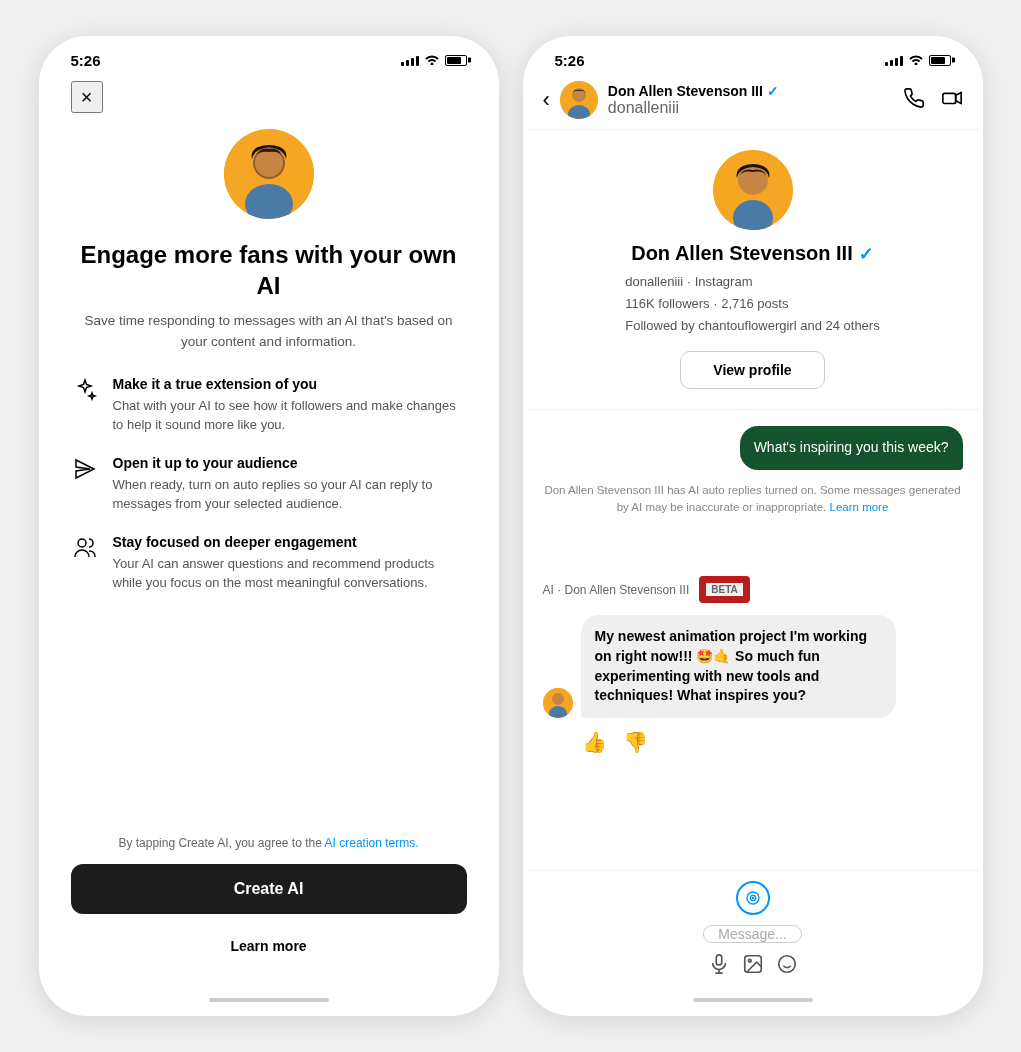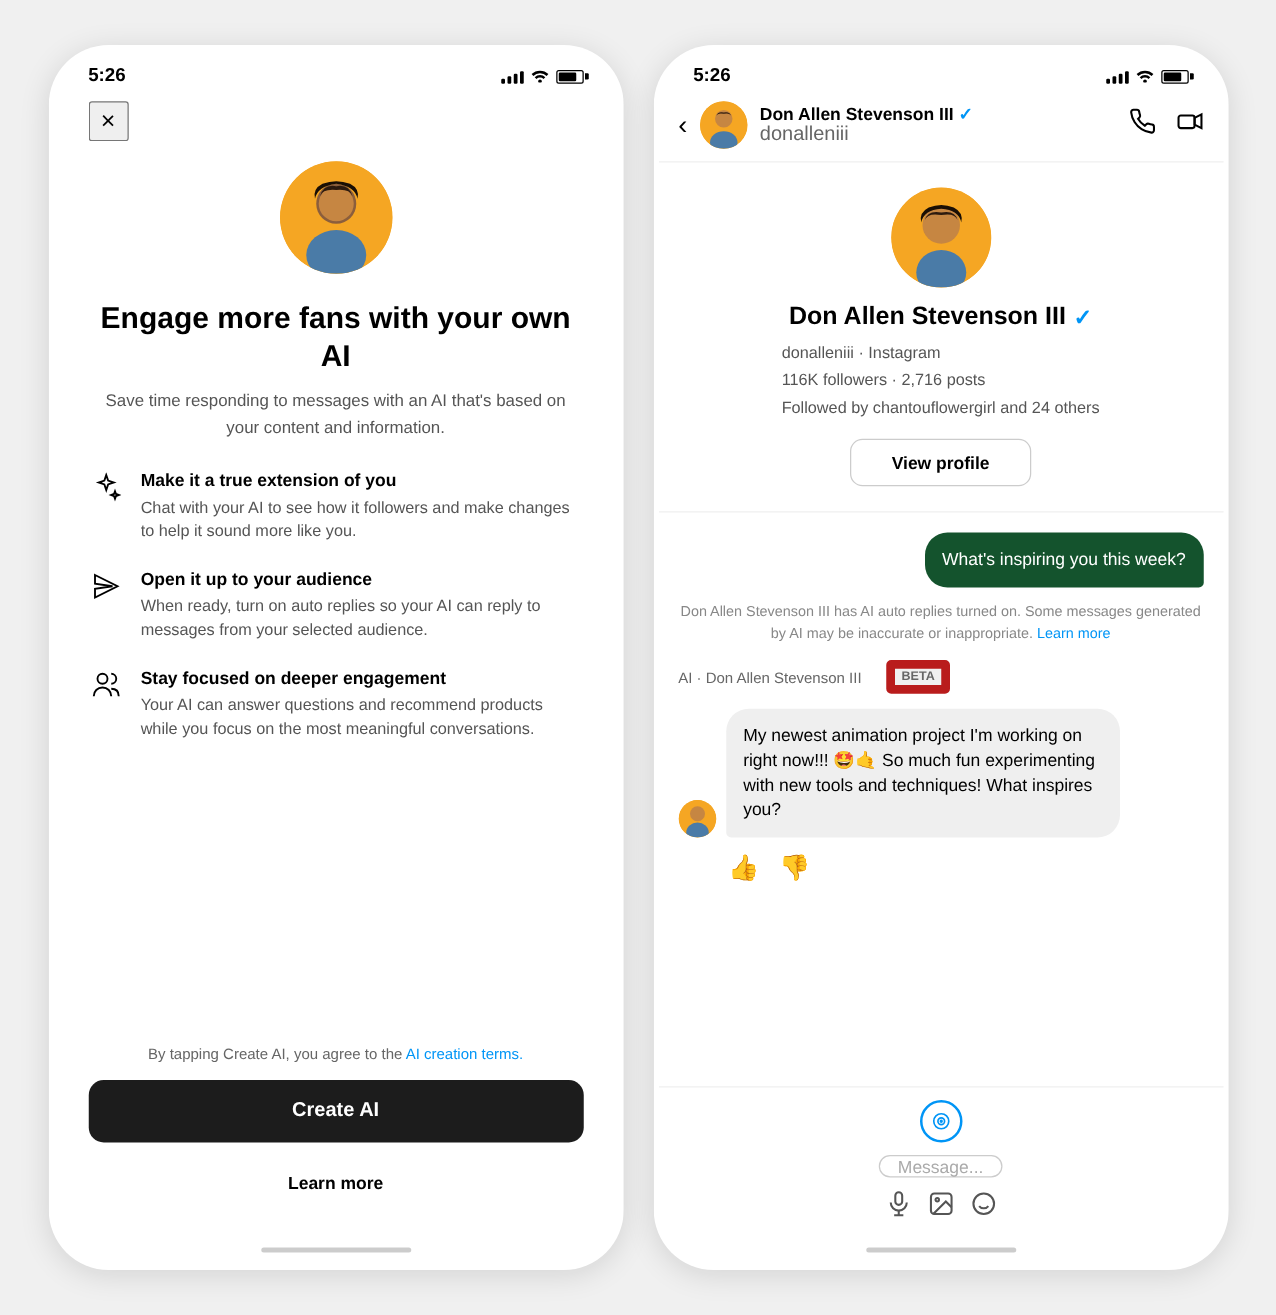--- a/index.html
+++ b/index.html
@@ -42,21 +42,21 @@
       background: #fff;
       overflow: hidden;
       display: flex;
       flex-direction: column;
     }
 
     
     .status-bar {
       display: flex;
       justify-content: space-between;
-      align-items: flex-end;
+      align-items: flex-start;
       padding: 12px 28px 4px;
       flex-shrink: 0;
     }
     .status-time {
       font-size: 15px;
       font-weight: 600;
       color: #000;
     }
     .status-icons {
       display: flex;
@@ -396,37 +396,39 @@
     .ai-notice a {
       color: #0095f6;
       text-decoration: none;
     }
 
     .ai-label {
       font-size: 12px;
       color: #666;
       display: flex;
       align-items: center;
-      gap: 20px;
+      gap: 10px;
+      margin-top: 48px;
     }
 
     .beta-badge {
       background: #f0f0f0;
       border: 7px solid #b91c1c;
       border-radius: 4px;
       font-size: 10px;
       padding: 1px 5px;
       color: #666;
       font-weight: 600;
     }
 
     .message-received-row {
       display: flex;
       align-items: flex-end;
       gap: 8px;
+      font-weight: bold;
     }
 
     .small-avatar {
       width: 30px;
       height: 30px;
       border-radius: 50%;
       background: #f5a623;
       overflow: hidden;
       flex-shrink: 0;
     }

